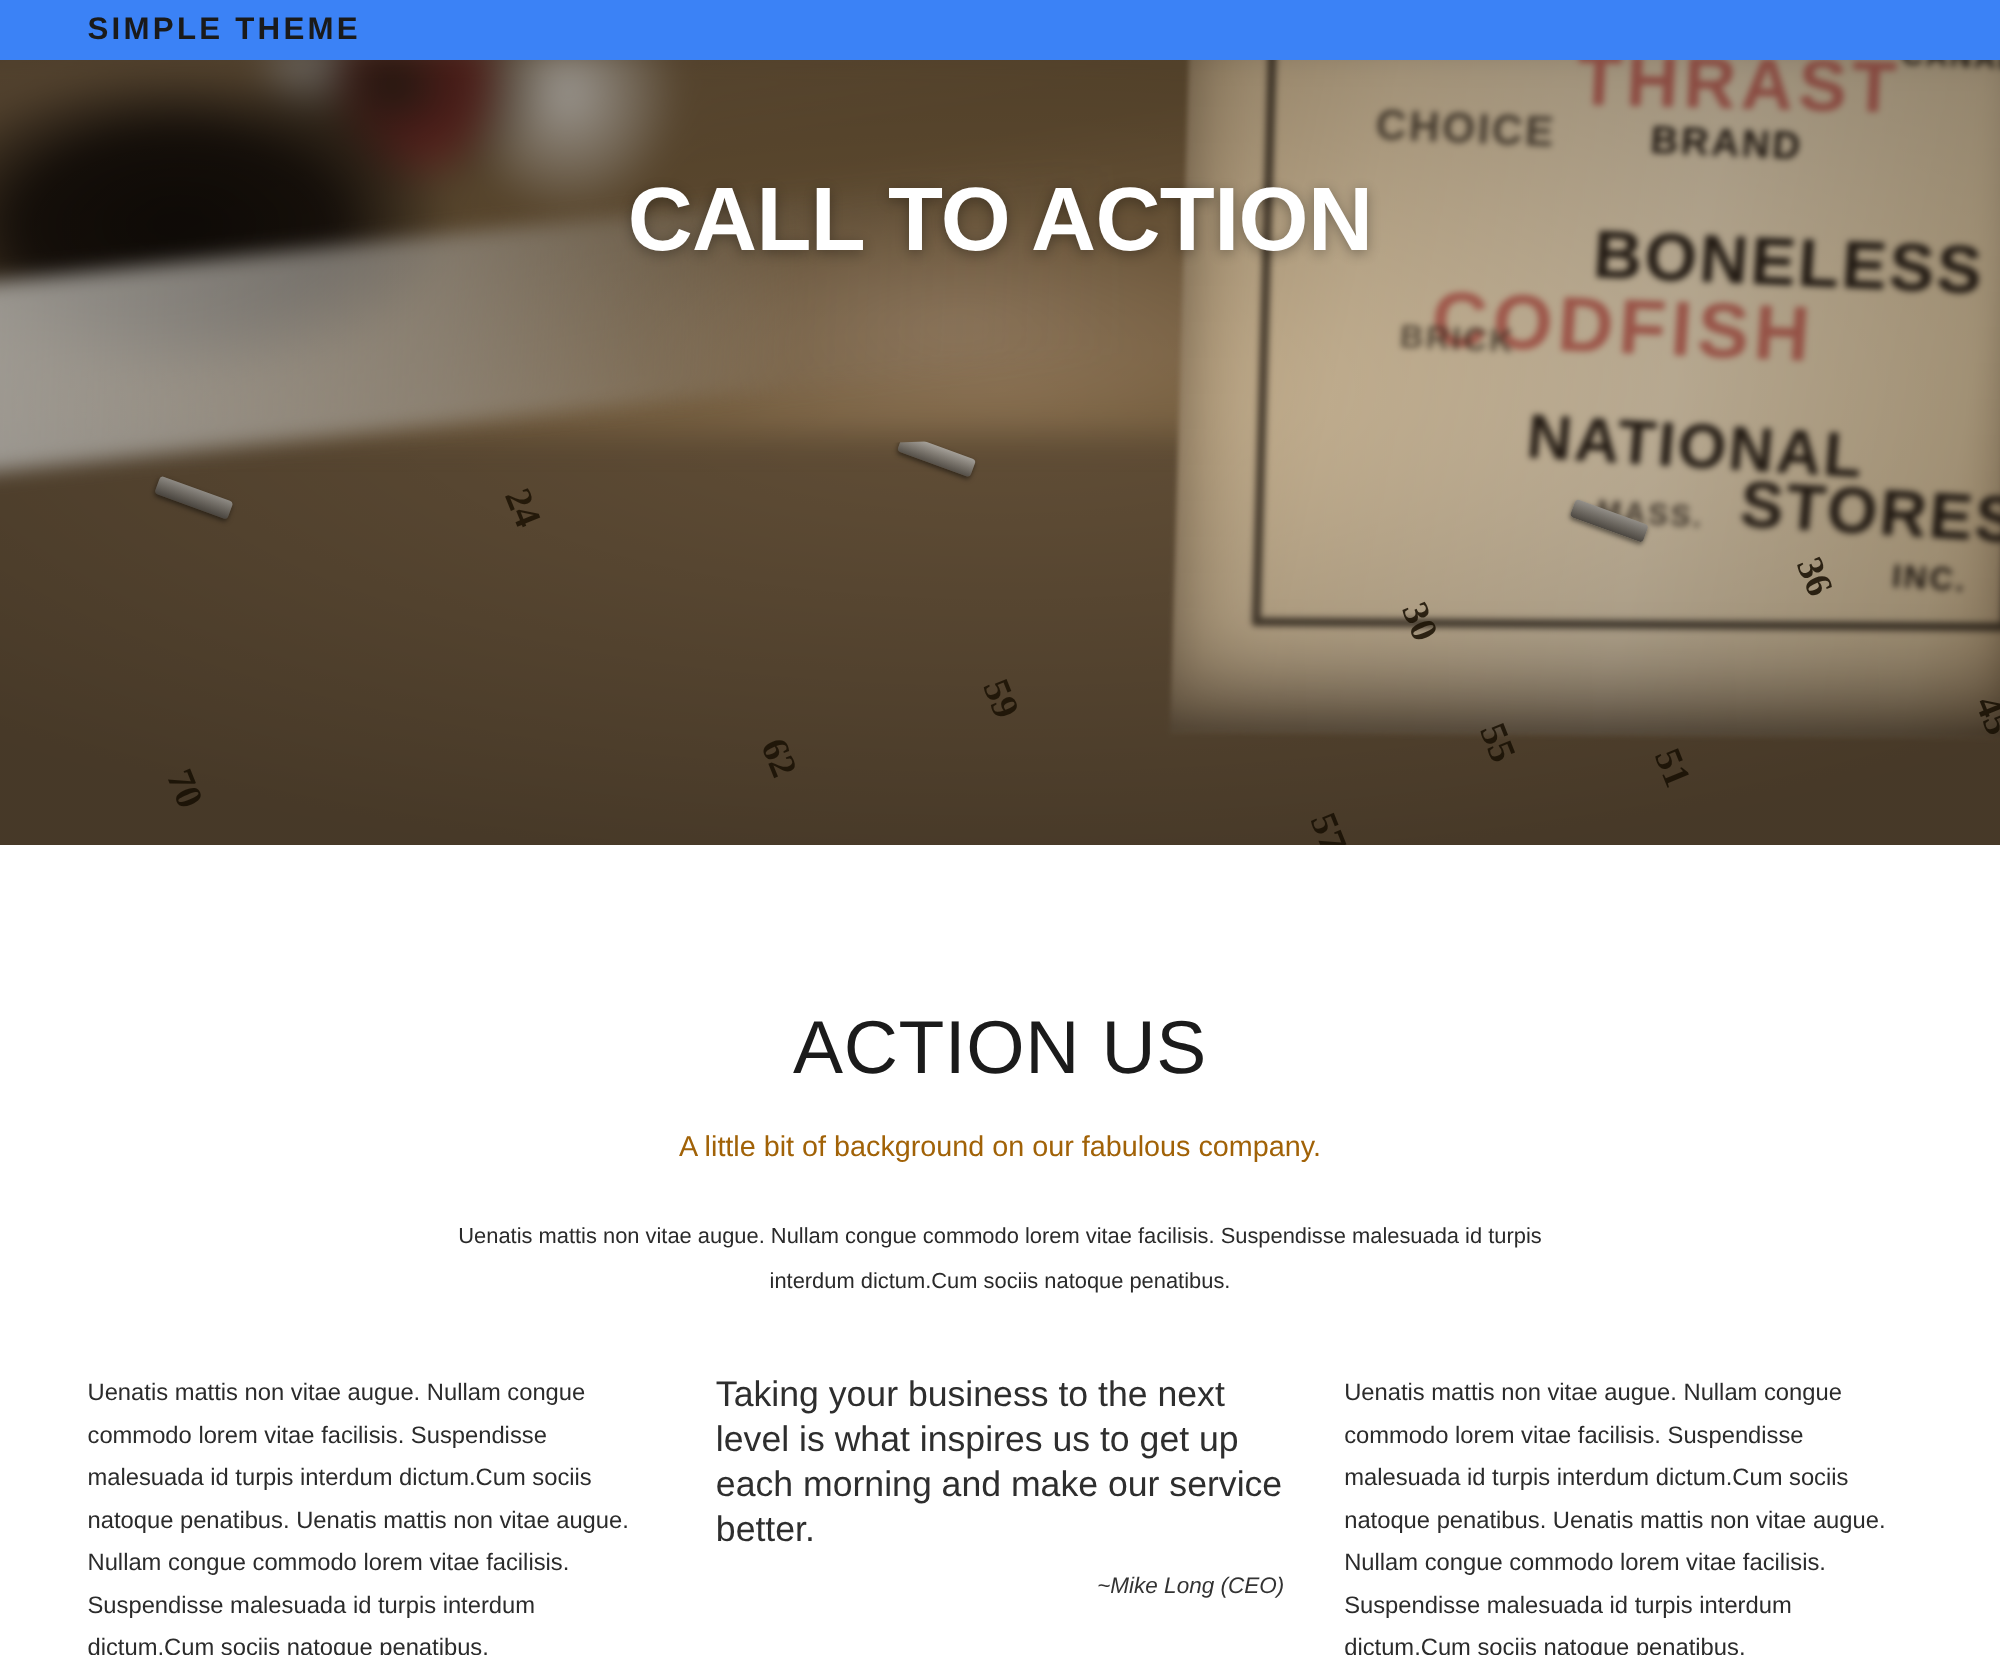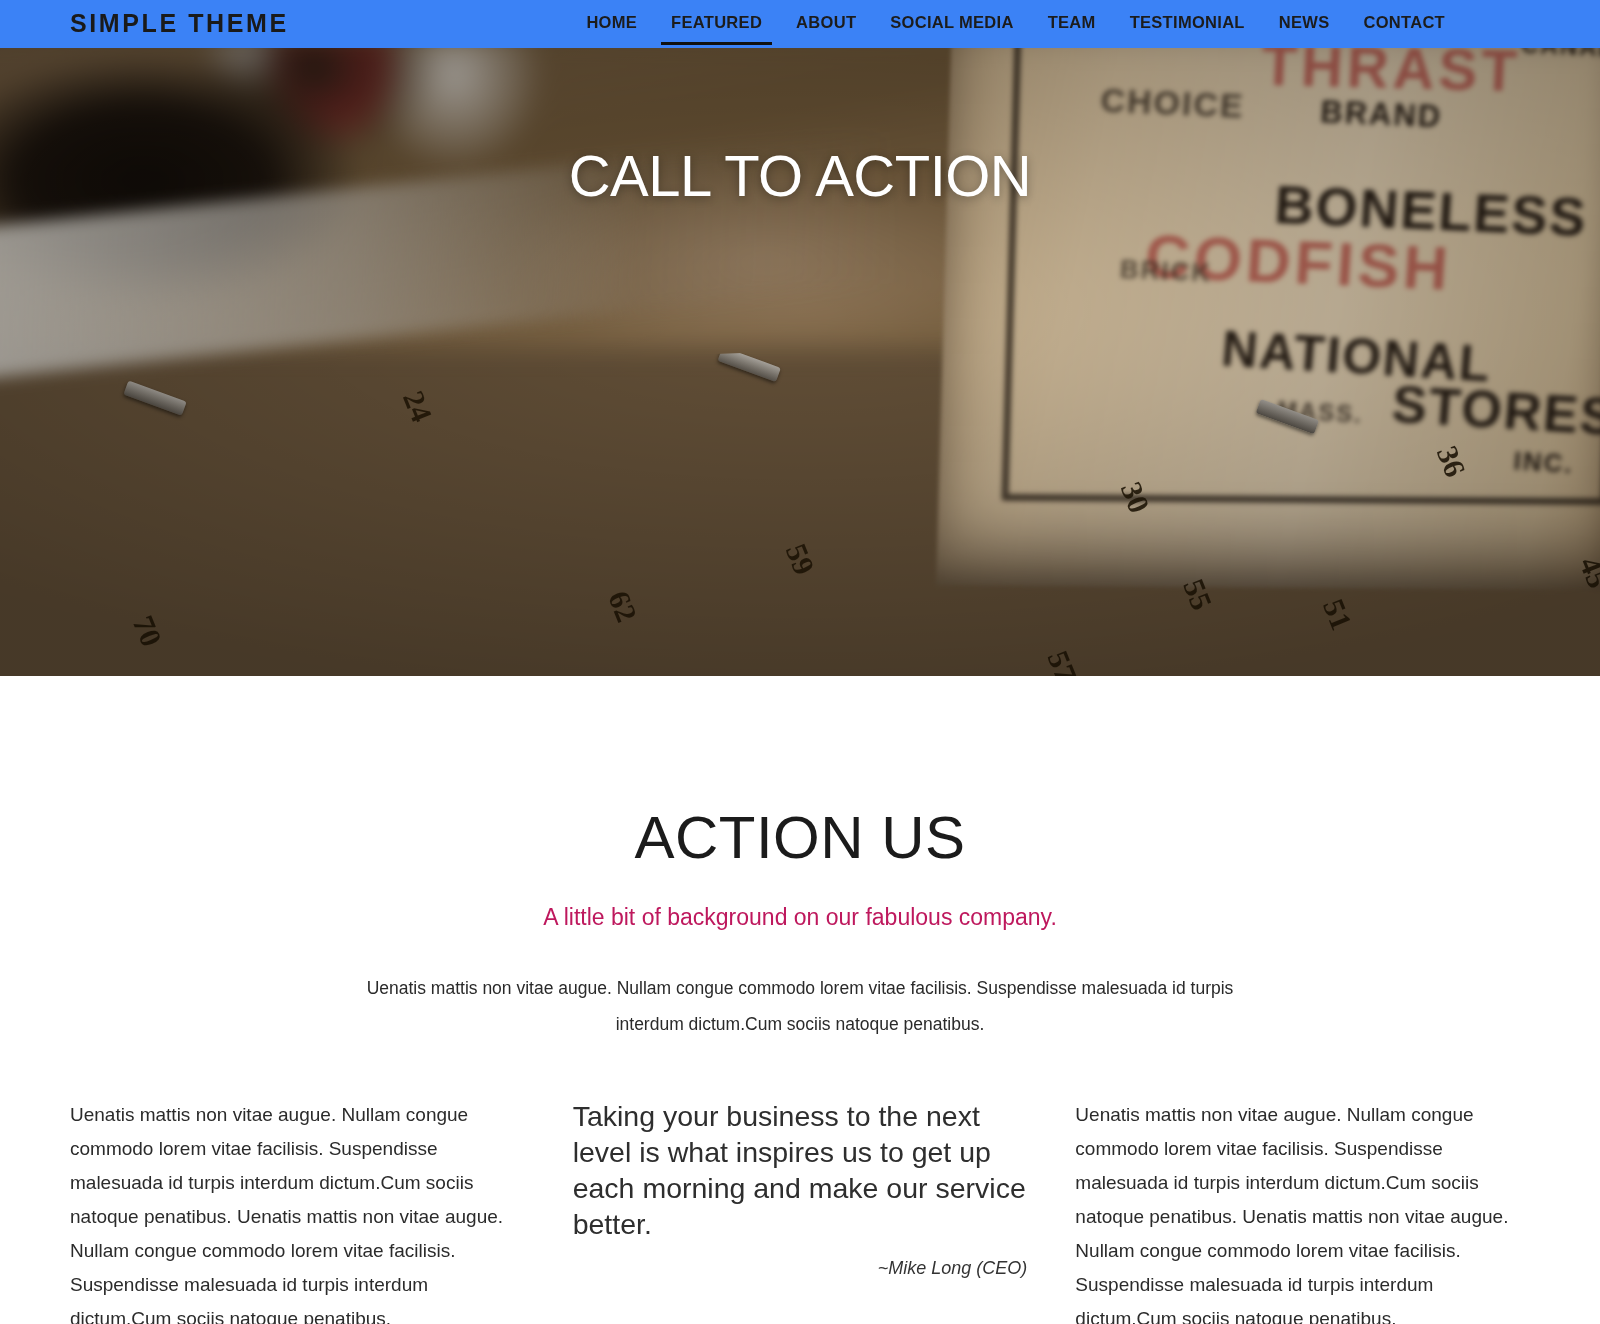--- a/index.html
+++ b/index.html
@@ -213,22 +213,22 @@
   }
 
   .hero-content {
     position: relative;
     z-index: 5;
     text-align: center;
     padding-top: 82px;
   }
 
   .hero-title {
-    font-size: 58px;
-    font-weight: normal;
+    font-size: 72px;
+    font-weight: bold;
     color: #ffffff;
     letter-spacing: -0.5px;
     line-height: 92px;
     text-shadow: 0 2px 10px rgba(0,0,0,0.32);
   }
 
   .hero-subtitle {
     margin-top: 28px;
     font-size: 33px;
     font-weight: bold;
@@ -265,21 +265,21 @@
     font-weight: normal;
     color: #1b1b1b;
     letter-spacing: 0.5px;
     line-height: 68px;
   }
 
   .about-subtitle {
     text-align: center;
     margin-top: 30px;
     font-size: 23px;
-    color: #be185d;
+    color: #a16207;
     line-height: 30px;
   }
 
   .about-lead {
     margin: 38px auto 0 auto;
     width: 870px;
     text-align: center;
     font-size: 17.5px;
     color: #2a2a2a;
     line-height: 36px;
@@ -315,30 +315,20 @@
     font-size: 18px;
     color: #333333;
     line-height: 24px;
   }
 </style>
 </head>
 <body>
 
 <header class="site-header">
   <div class="brand">SIMPLE THEME</div>
-  <nav class="main-nav">
-    <a class="nav-item">HOME</a>
-    <a class="nav-item active">FEATURED</a>
-    <a class="nav-item">ABOUT</a>
-    <a class="nav-item">SOCIAL MEDIA</a>
-    <a class="nav-item">TEAM</a>
-    <a class="nav-item">TESTIMONIAL</a>
-    <a class="nav-item">NEWS</a>
-    <a class="nav-item">CONTACT</a>
-  </nav>
 </header>
 
 <section class="hero">
 
   <div class="hero-photo">
     <div class="photo-top"></div>
     <div class="photo-laptop"></div>
 
     <div class="photo-crate">
       <div class="crate-frame"></div>

